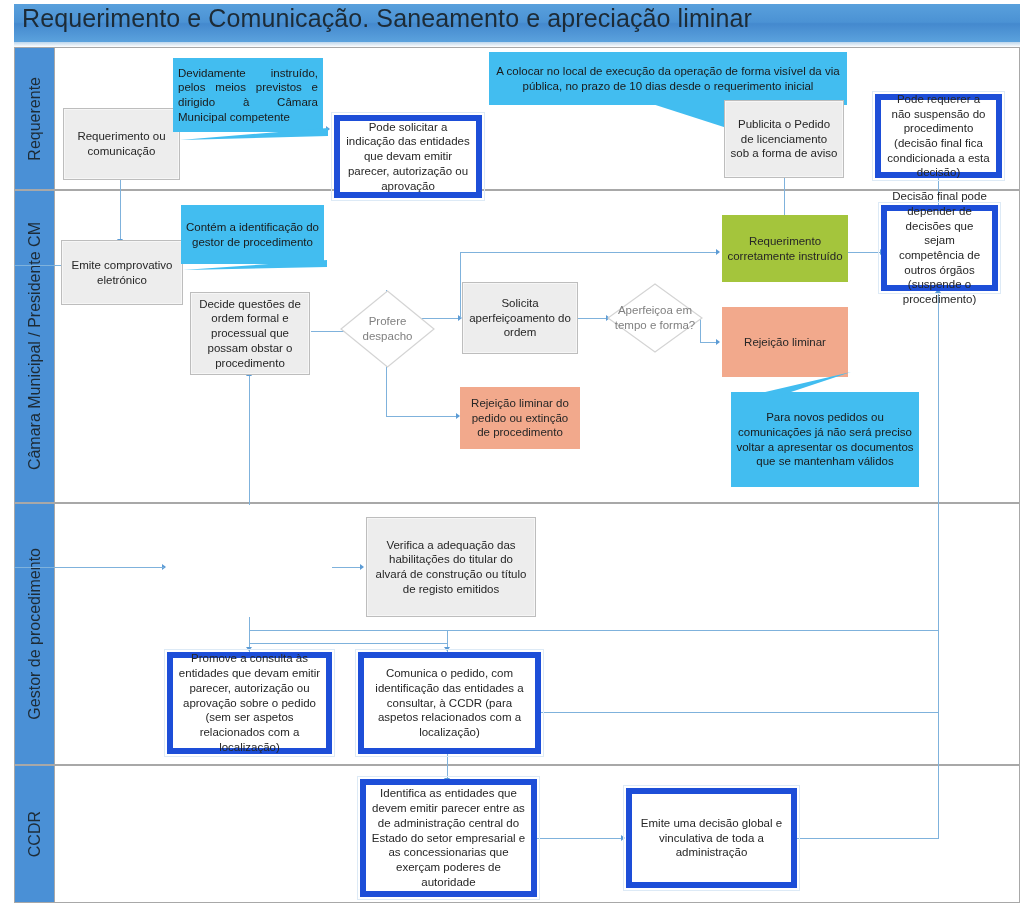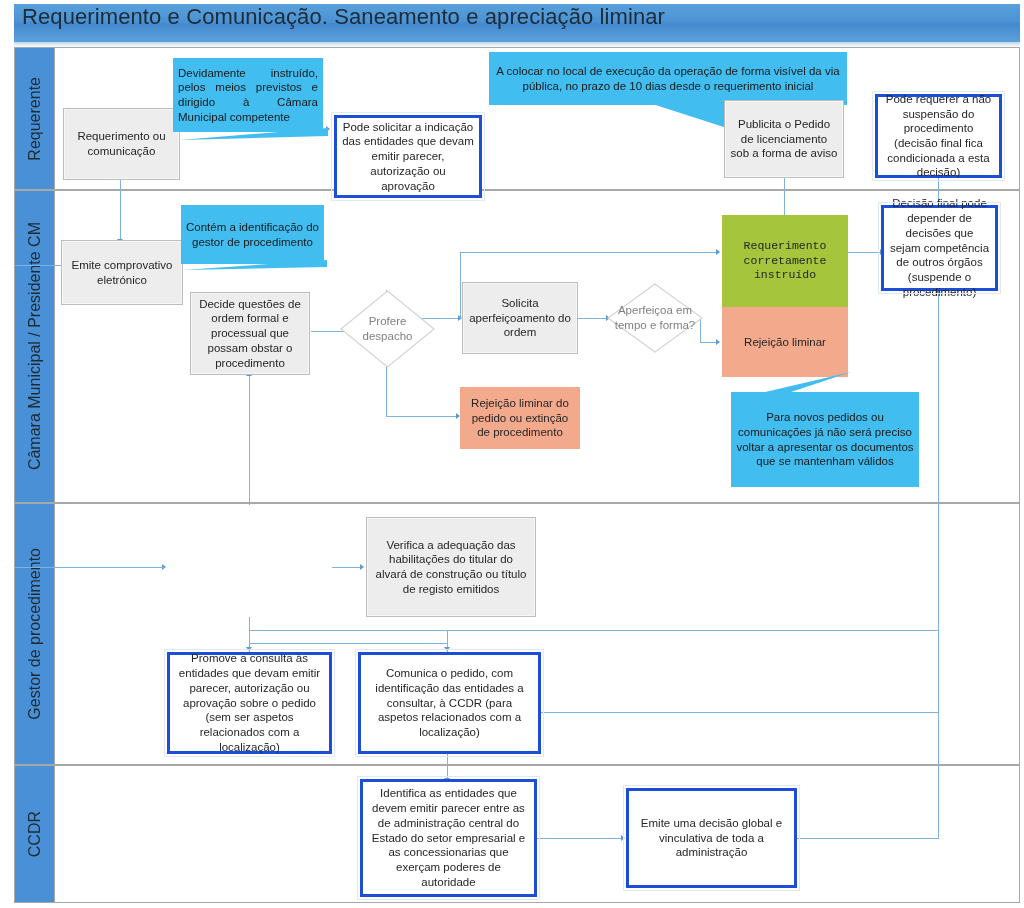--- a/index.html
+++ b/index.html
@@ -15,21 +15,21 @@
     position:absolute;left:14px;top:4px;width:1006px;height:38px;
     background:linear-gradient(to bottom,#59a0dc 0%,#4b92d4 48%,#4489ce 52%,#5ba2dd 100%);
     border-bottom:2px solid #cfe0ef;
   }
   #title-bar-shadow{
     position:absolute;left:14px;top:42px;width:1006px;height:5px;
     background:linear-gradient(to bottom,#bcd6ec,#ffffff);
   }
   #page-title{
     position:absolute;left:22px;top:4px;
-    font-size:22px;color:#1d2b36;letter-spacing:.1px;
+    font-size:25px;color:#1d2b36;letter-spacing:.1px;
     white-space:nowrap;
   }
   
   .lane{
     position:absolute;left:14px;width:1006px;
     border:1px solid #a8a8a8;
     box-sizing:border-box;
     background:#ffffff;
   }
   .lane-label{
@@ -45,21 +45,21 @@
     color:#1d2b36;font-size:16px;white-space:nowrap;
   }
   
   .node{
     position:absolute;box-sizing:border-box;
     display:flex;align-items:center;justify-content:center;
     text-align:center;font-size:11.5px;line-height:1.28;
     color:#262626;padding:3px 5px;
   }
   .n-grey{background:#ededed;border:1px solid #bdbdbd;box-shadow:0 0 0 1px #f6f6f6 inset;}
-  .n-white{background:#ffffff;border:3px solid #1d4ed8;outline:1px solid #ddeaf6;outline-offset:2px;}
+  .n-white{background:#ffffff;border:6px solid #1d4ed8;outline:1px solid #ddeaf6;outline-offset:2px;}
   .n-blue{background:#42bdf0;border:none;color:#1a1a1a;}
   .n-green{background:#a4c53c;border:none;}
   .n-salmon{background:#f2a98c;border:none;}
   .n-justify{text-align:justify;text-align-last:left;}
   .diamond{
     position:absolute;box-sizing:border-box;
     display:flex;align-items:center;justify-content:center;text-align:center;
     font-size:11.5px;line-height:1.28;color:#808080;
   }
   .diamond .dshape{
@@ -235,21 +235,21 @@
     <svg class="dshape" viewBox="0 0 96 70">
       <polygon points="48,1 95,35 48,69 1,35" fill="#ffffff" stroke="#d4d4d4" stroke-width="1.2"></polygon>
     </svg>
     <span class="dlabel">Aperfeiçoa em tempo e forma?</span>
   </div>
 
   <div class="node n-salmon" style="left:460px;top:387px;width:120px;height:62px;">
     <span>Rejeição liminar do pedido ou extinção de procedimento</span>
   </div>
 
-  <div class="node n-green" style="left:722px;top:215px;width:126px;height:92px;font-family:Liberation Mono, monospace;">
+  <div class="node n-green" style="left:722px;top:215px;width:126px;height:67px;">
     <span>Requerimento corretamente instruído</span>
   </div>
 
   <div class="node n-salmon" style="left:722px;top:307px;width:126px;height:70px;">
     <span>Rejeição liminar</span>
   </div>
 
   <div class="node n-blue" style="left:731px;top:392px;width:188px;height:95px;">
     <span>Para novos pedidos ou comunicações já não será preciso voltar a apresentar os documentos que se mantenham válidos</span>
   </div>

